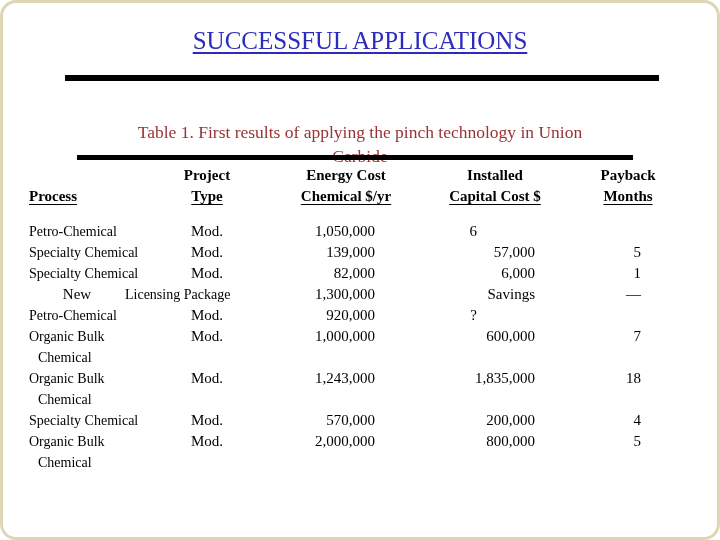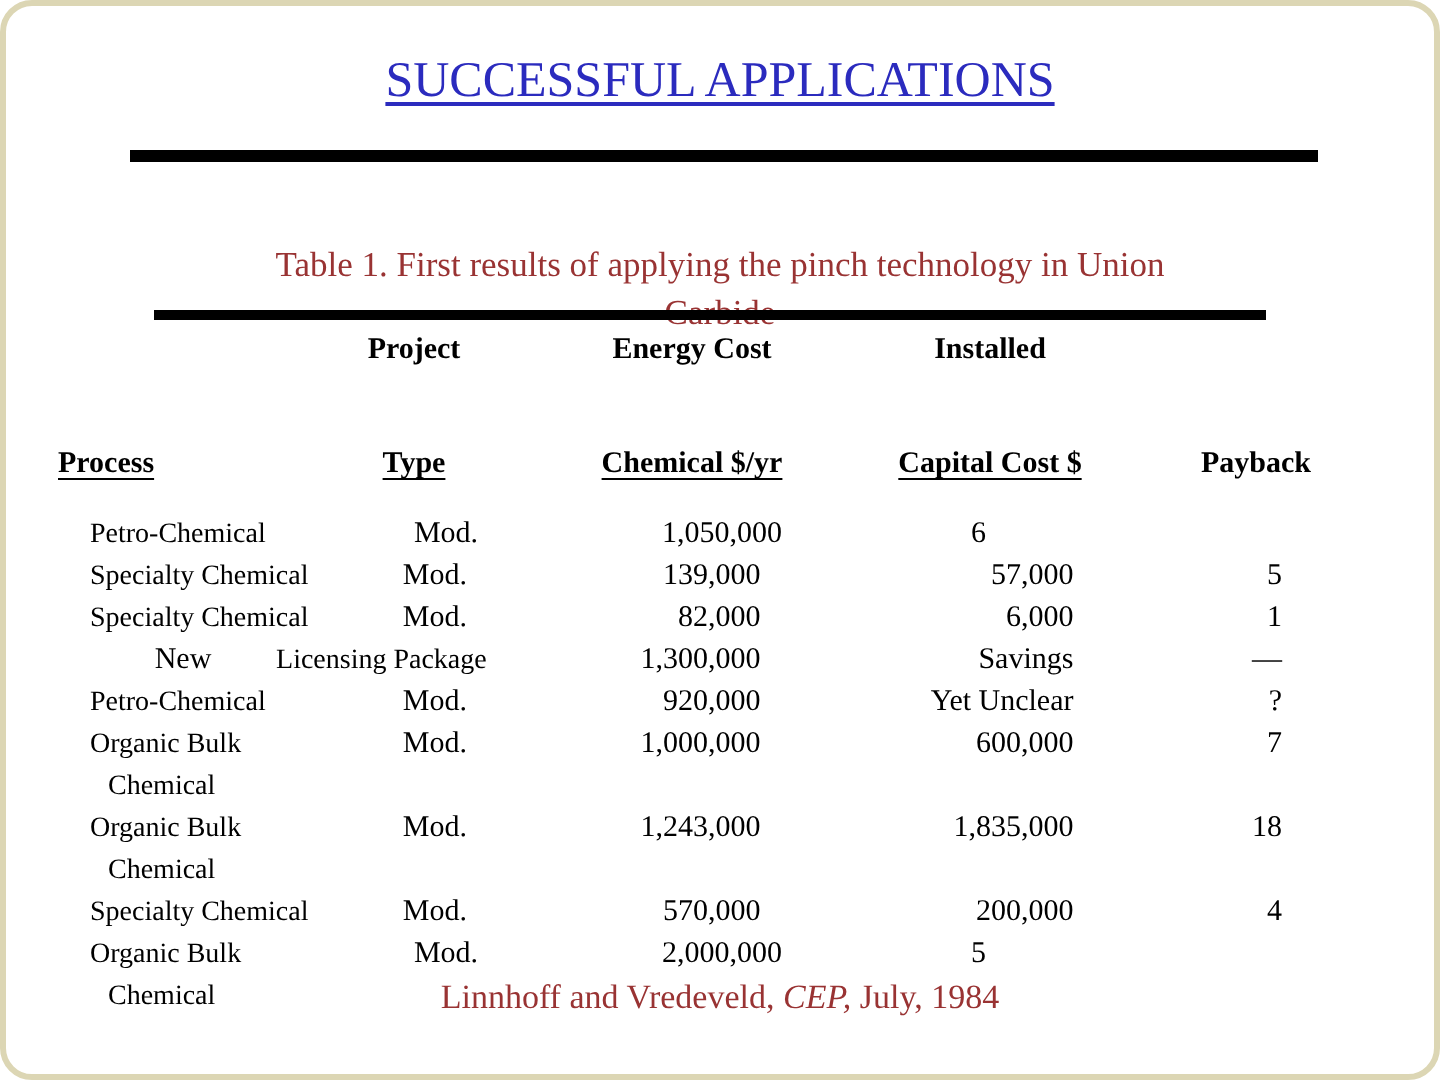--- a/index.html
+++ b/index.html
@@ -42,23 +42,23 @@
 
   .header-row {
     display: flex; align-items: flex-end;
     font-weight: bold; line-height: 21px; margin-top: 5px;
   }
   .header-row .cell { text-align: center; }
   .header-row .c-process { text-align: left; }
   .header-row .c-energy  { padding-left: 16px; }
   .header-row .c-capital { padding-right: 16px; }
   .header-row .c-payback { padding-right: 10px; }
-  .u { text-decoration: underline; text-underline-offset: 3px; margin-top: 36px; }
-
-  .rows { margin-top: 14px; margin-left: 16px; }
+  .u { text-decoration: underline; text-underline-offset: 3px; }
+
+  .rows { margin-top: 14px; }
   .row { display: flex; align-items: flex-start; line-height: 21px; }
 
   .c-process { width: 130px; }
   .c-type    { width: 96px;  }
   .c-energy  { width: 166px; }
   .c-capital { width: 164px; }
   .c-payback { width: 96px;  }
 
   .row .c-process { font-size: 14px; text-align: left; }
   .row .c-type    { text-align: center; }
@@ -103,20 +103,21 @@
       <div class="cell c-energy">
         <div>Energy Cost</div>
         <div class="u">Chemical $/yr</div>
       </div>
       <div class="cell c-capital">
         <div>Installed</div>
         <div class="u">Capital Cost $</div>
       </div>
       <div class="cell c-payback">
         <div>Payback</div>
+        <div class="u">Months</div>
       </div>
     </div>
 
     <div class="rows" id="table-rows">
         <div class="row">
           <div class="cell c-process">
             <div>Petro-Chemical</div>
           </div>
           <div class="cell c-type">Mod.</div>
           <div class="cell c-energy">1,050,000</div>
@@ -148,21 +149,20 @@
           <div class="cell c-energy">1,300,000</div>
           <div class="cell c-capital">Savings</div>
           <div class="cell c-payback">—</div>
         </div>
         <div class="row">
           <div class="cell c-process">
             <div>Petro-Chemical</div>
           </div>
           <div class="cell c-type">Mod.</div>
           <div class="cell c-energy">920,000</div>
-          <div class="cell c-capital">Yet Unclear</div>
           <div class="cell c-payback">?</div>
         </div>
         <div class="row">
           <div class="cell c-process">
             <div>Organic Bulk</div>
             <div class="indent">Chemical</div>
           </div>
           <div class="cell c-type">Mod.</div>
           <div class="cell c-energy">1,000,000</div>
           <div class="cell c-capital">600,000</div>
@@ -187,22 +187,20 @@
           <div class="cell c-capital">200,000</div>
           <div class="cell c-payback">4</div>
         </div>
         <div class="row">
           <div class="cell c-process">
             <div>Organic Bulk</div>
             <div class="indent">Chemical</div>
           </div>
           <div class="cell c-type">Mod.</div>
           <div class="cell c-energy">2,000,000</div>
+          <div class="cell c-capital">800,000</div>
           <div class="cell c-payback">5</div>
         </div>
       </div>
   </div>
 
-  <div class="footer">
-    <span>Linnhoff and Vredeveld, </span><em>CEP,</em><span> July, 1984</span>
-  </div>
 
 </div>
 
 </body></html>

